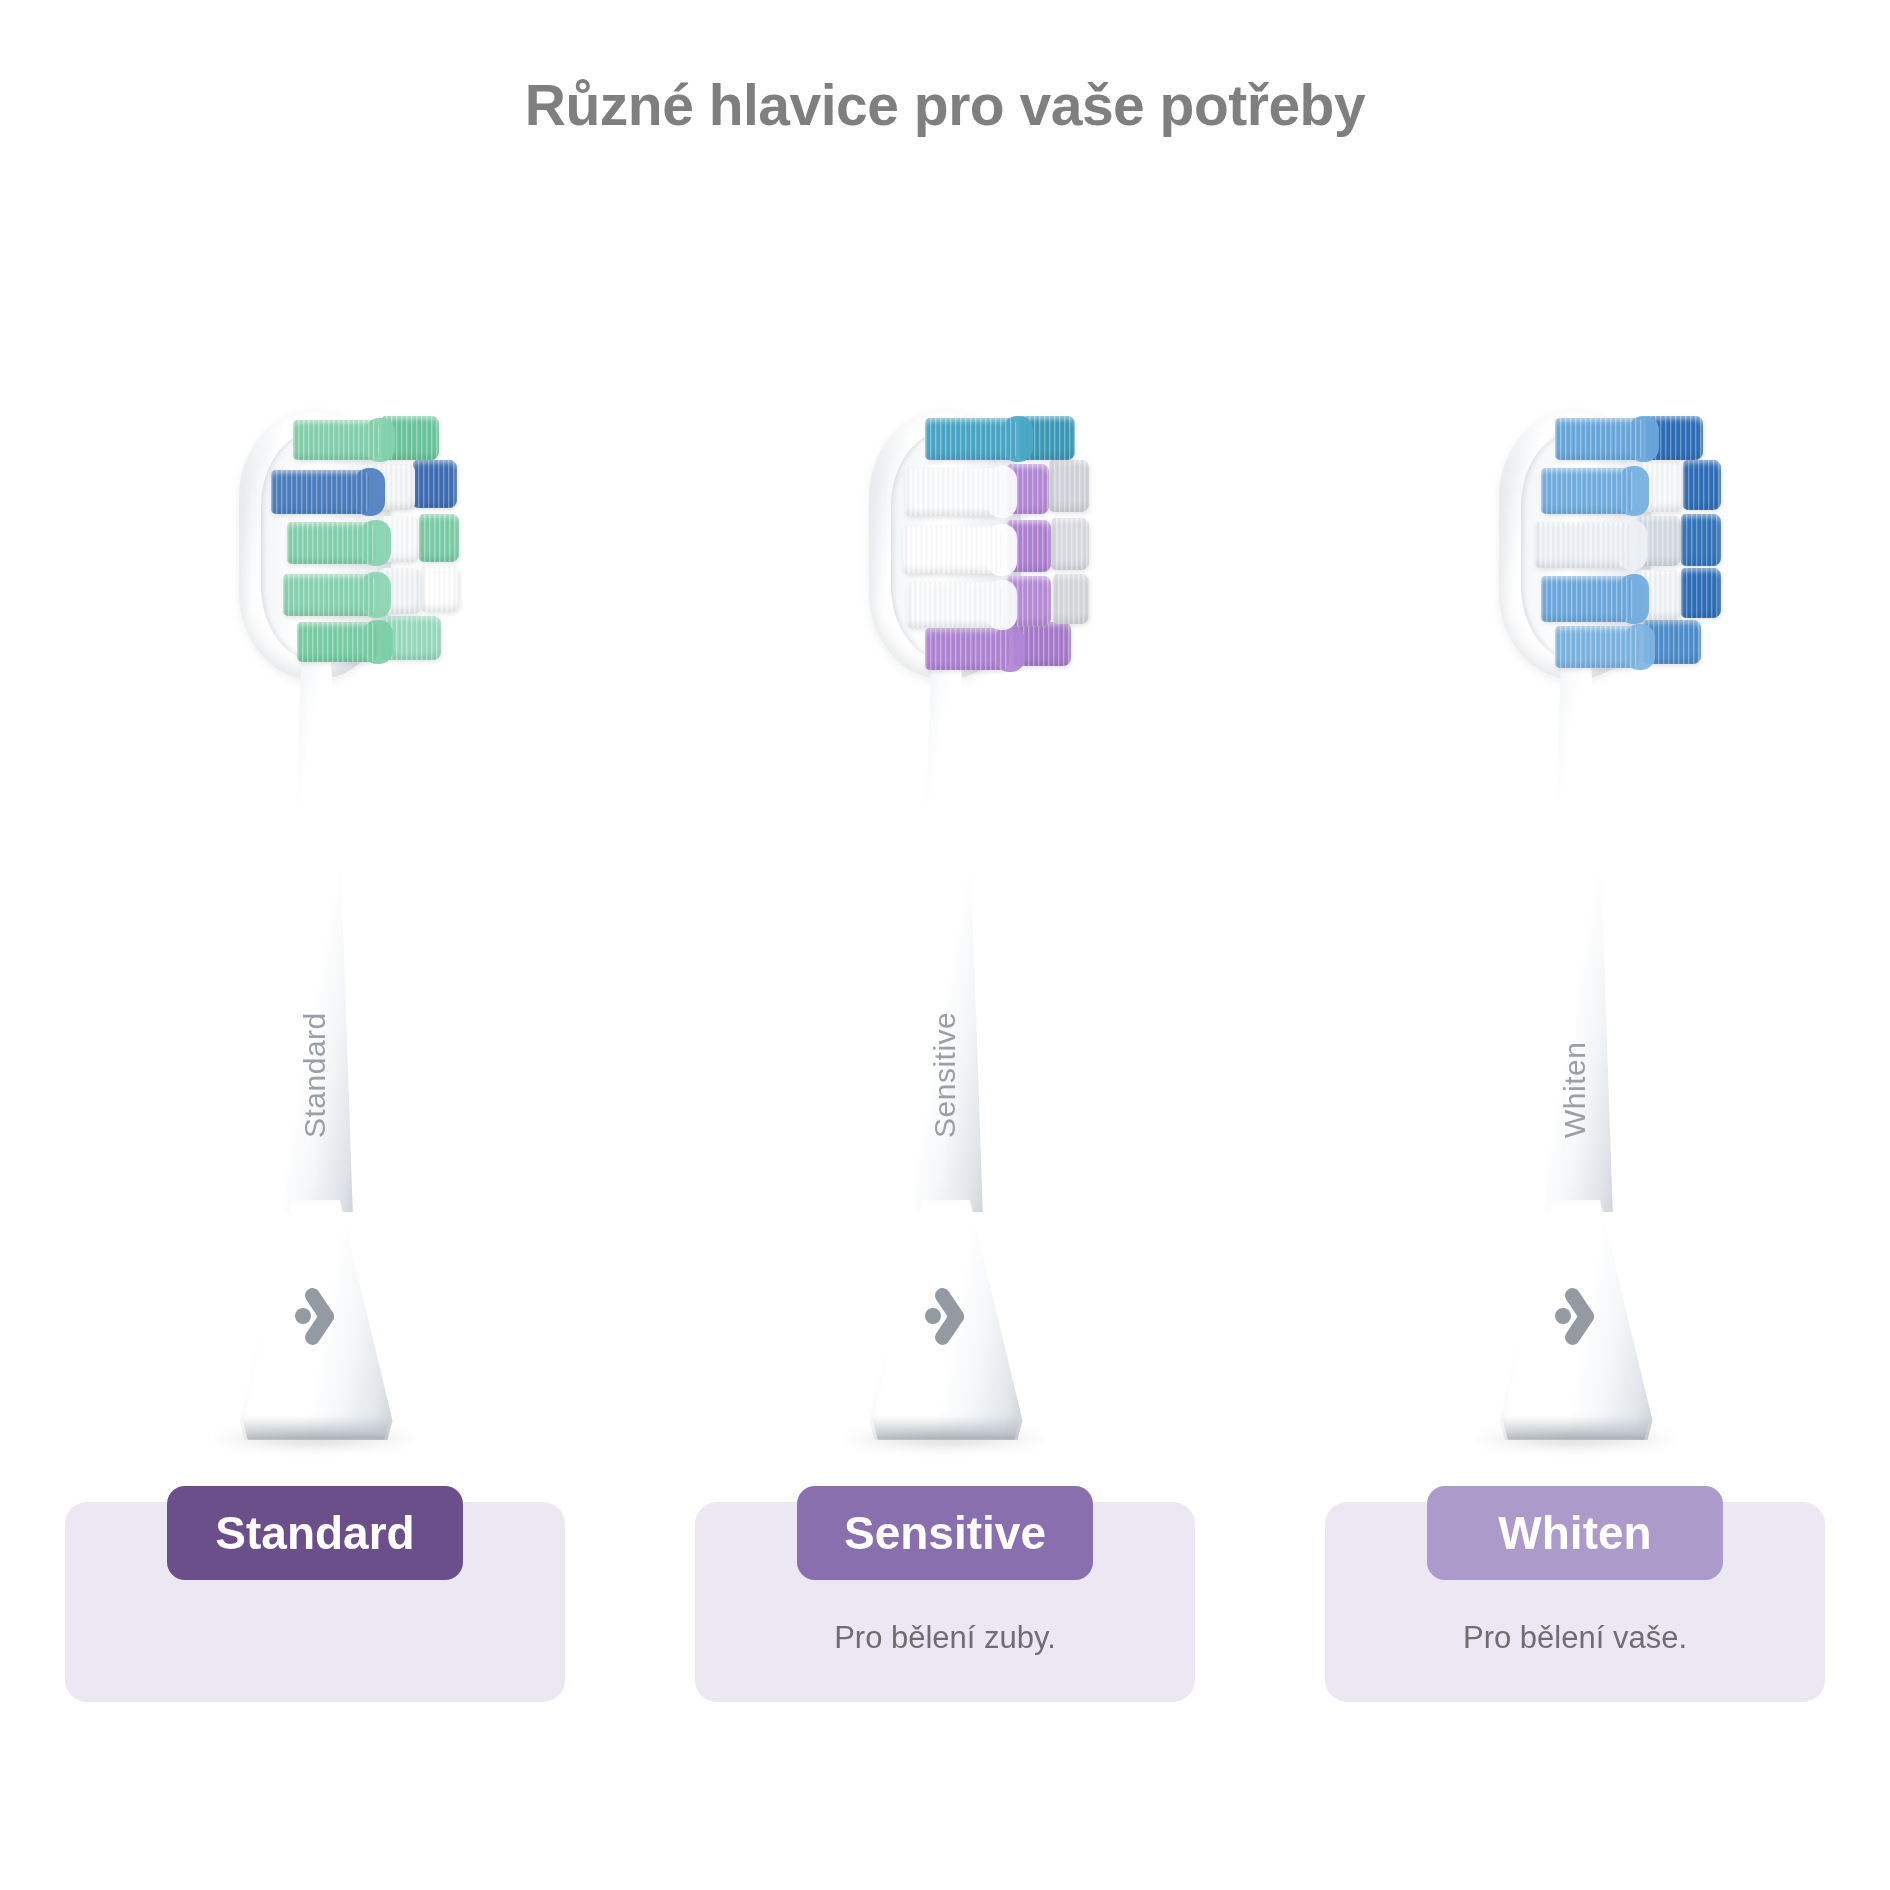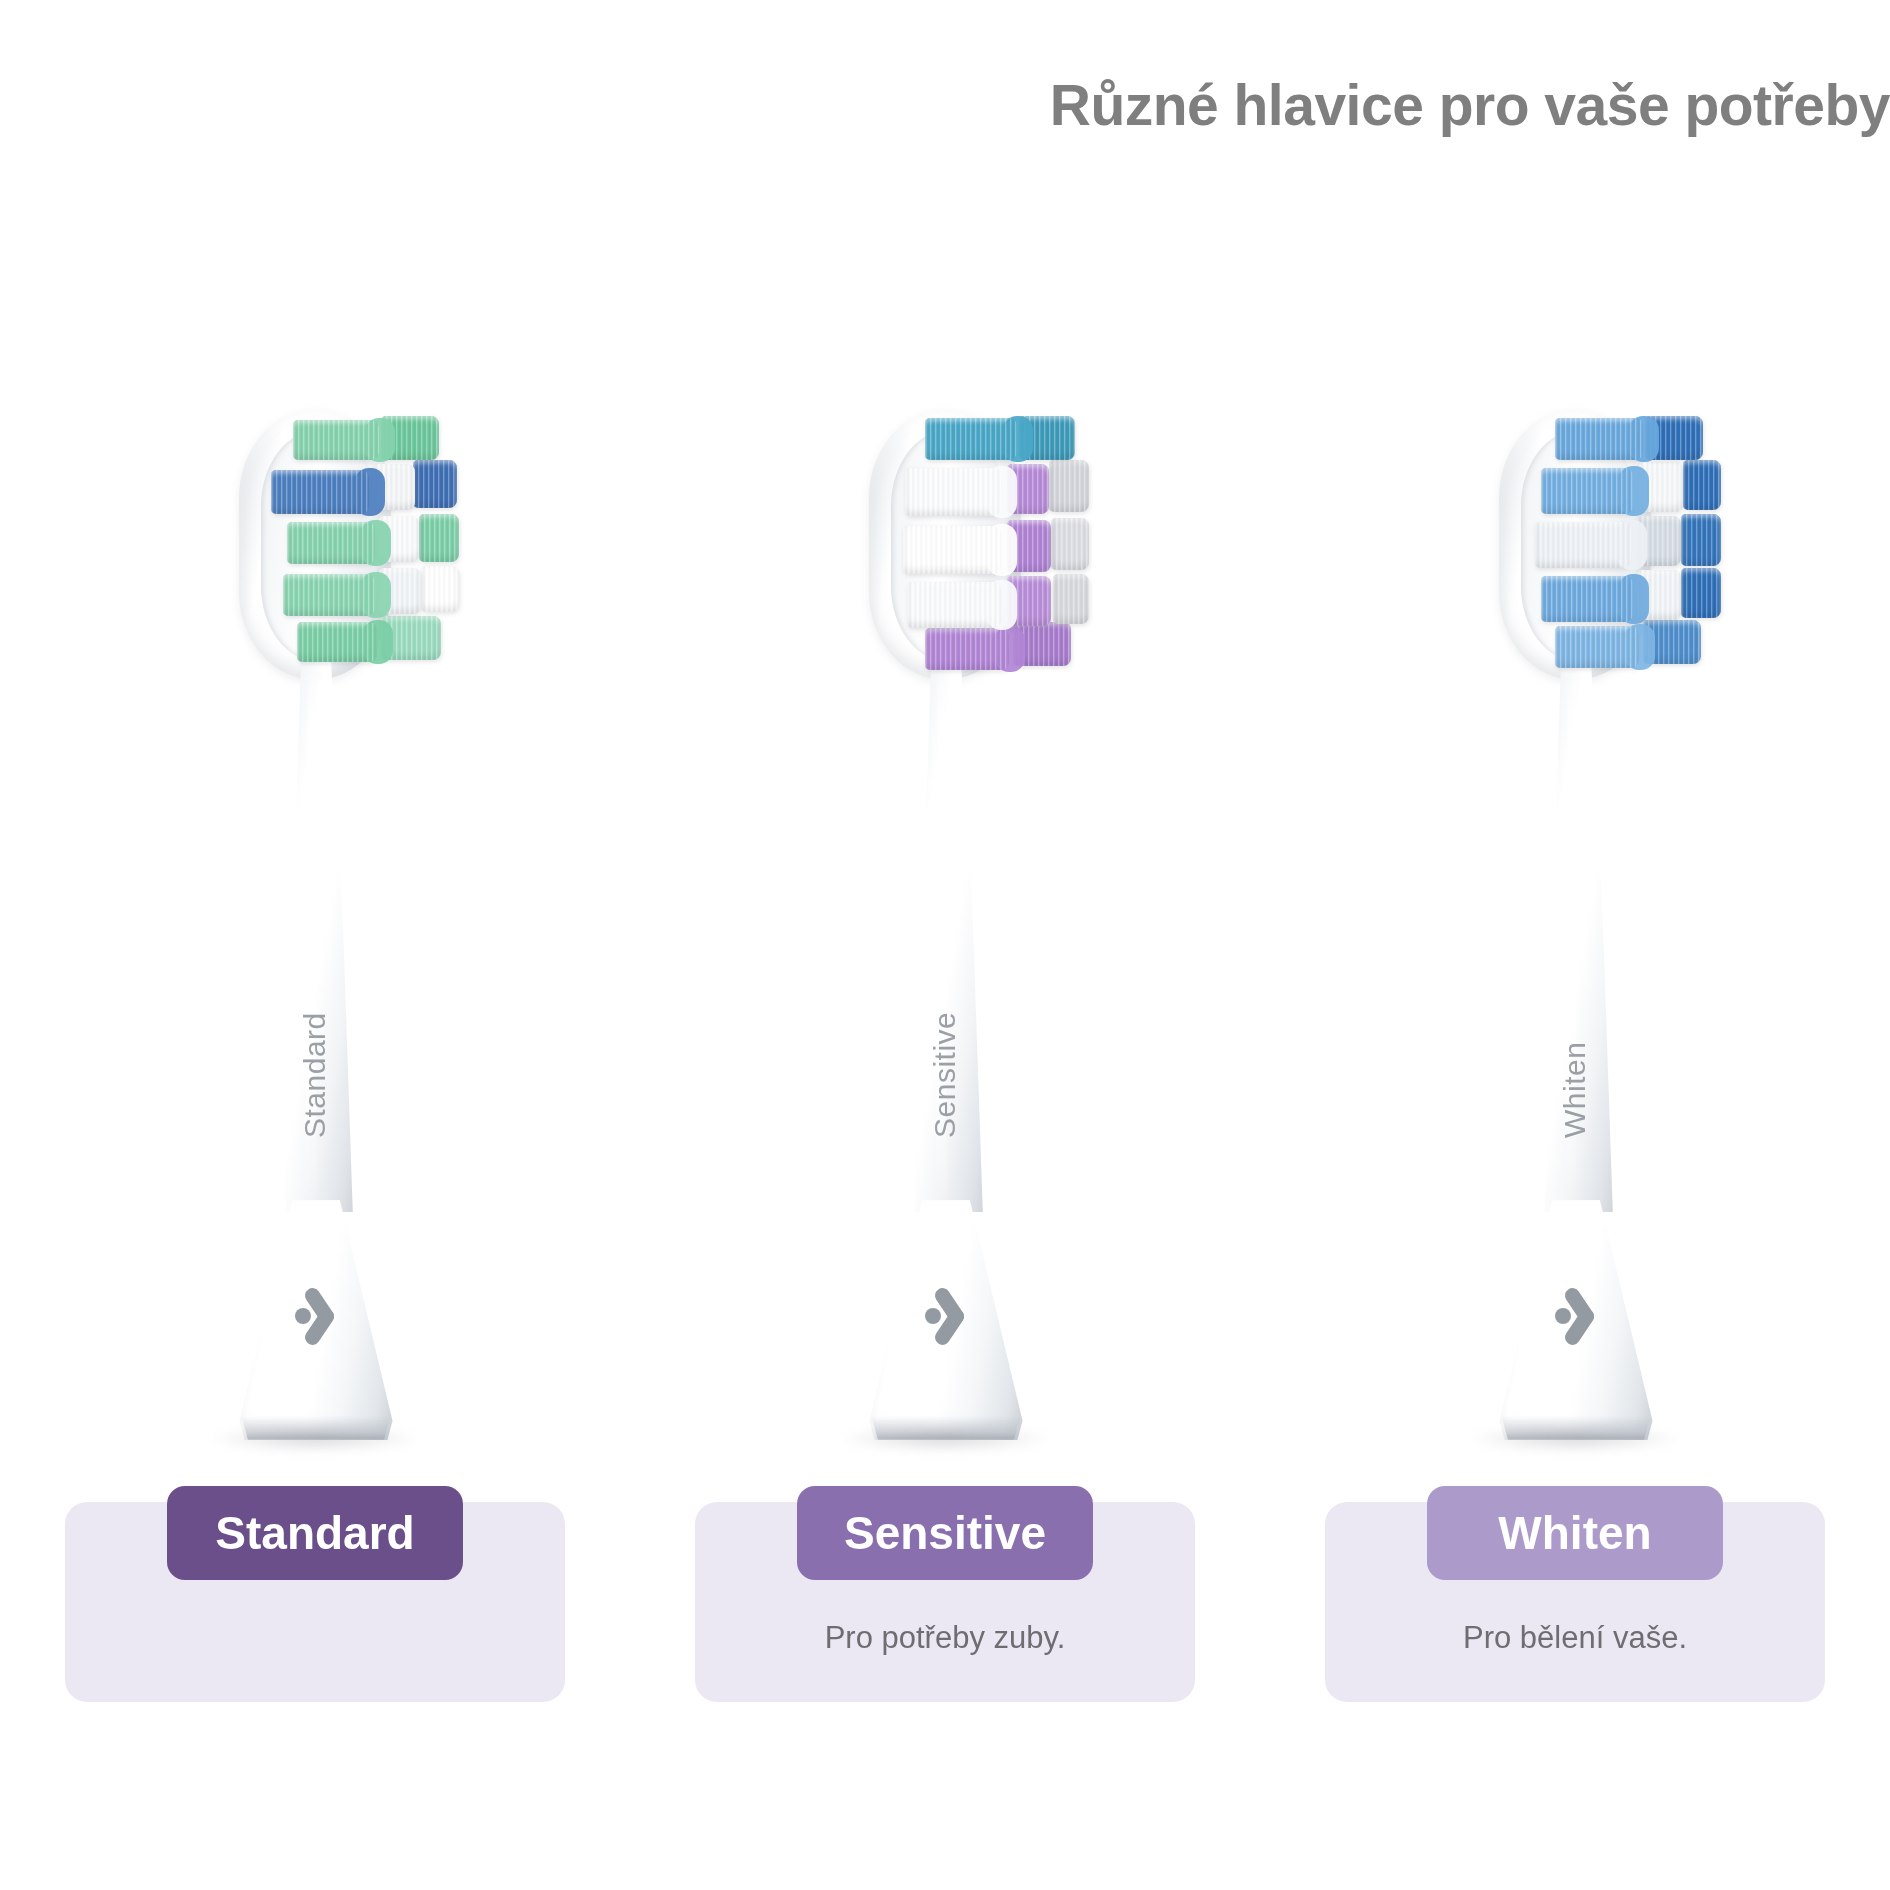--- a/index.html
+++ b/index.html
@@ -7,21 +7,21 @@
     width: 1890px; height: 1890px;
     background: #ffffff;
     font-family: "Liberation Sans", sans-serif;
     overflow: hidden;
   }
   .page { position: relative; width: 1890px; height: 1890px; background:#fff; }
 
   
   .title {
     position: absolute; top: 72px; left: 0; width: 1890px;
-    text-align: right;
+    text-align: center;
     font-size: 57px; font-weight: bold; color: #7f7f7f;
     letter-spacing: -0.5px;
   }
 
   
   .brush-row {
     position: absolute; top: 400px; left: 0; width: 1890px; height: 1060px;
     display: flex;
   }
   .brush-col { position: relative; flex: 1 1 0; height: 1060px; }
@@ -274,21 +274,21 @@
 
   <div class="cards">
     <div class="card-col">
       <div class="card" id="card-0" style="background: rgb(236, 232, 243);">
         <div class="badge" id="badge-0" style="background: rgb(107, 79, 138);">Standard</div>
       </div>
     </div>
     <div class="card-col">
       <div class="card" id="card-1" style="background: rgb(236, 232, 243);">
         <div class="badge" id="badge-1" style="background: rgb(138, 111, 174);">Sensitive</div>
-        <div class="card-desc" style="color: rgb(110, 110, 114);">Pro potřeby zuby.</div>
+        <div class="card-desc" style="color: rgb(110, 110, 114);">Pro bělení zuby.</div>
       </div>
     </div>
     <div class="card-col">
       <div class="card" id="card-2" style="background: rgb(236, 232, 243);">
         <div class="badge" id="badge-2" style="background: rgb(171, 154, 202);">Whiten</div>
         <div class="card-desc" style="color: rgb(110, 110, 114);">Pro bělení vaše.</div>
       </div>
     </div>
   </div>
 

